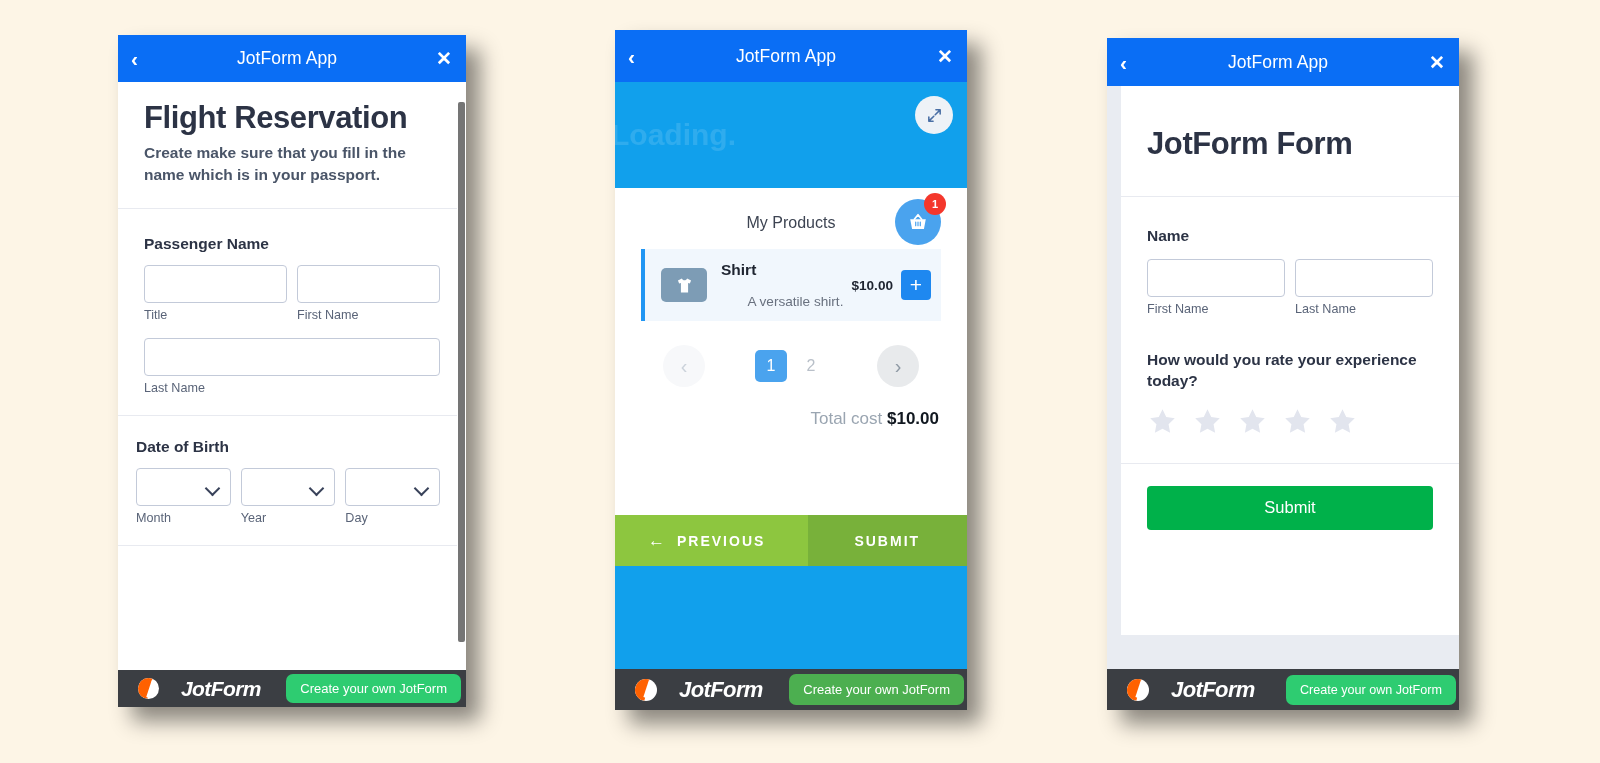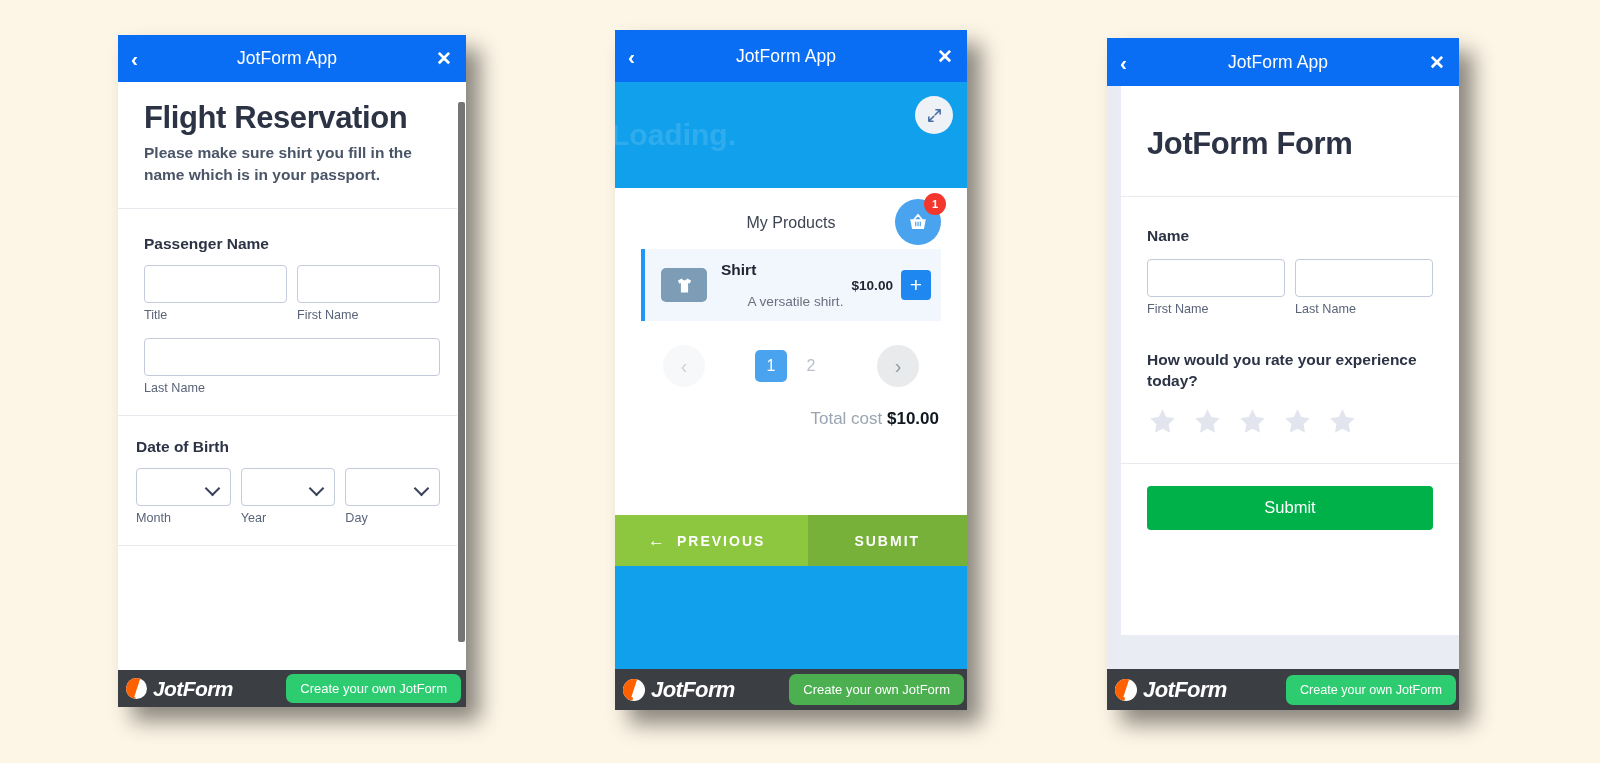--- a/index.html
+++ b/index.html
@@ -43,21 +43,21 @@
   .sel { border: 1px solid #c3cad9; border-radius: 4px; background: #fff;
          height: 38px; position: relative; }
   .sel::after { content: ""; position: absolute; right: 12px; top: 14px;
                 width: 9px; height: 9px; border-right: 2.4px solid #39425a;
                 border-bottom: 2.4px solid #39425a;
                 transform: rotate(45deg); }
 
   
   .jfbar { position: absolute; left: 0; bottom: 0; width: 100%;
            background: #3b3e43; display: flex; align-items: center; }
-  .jflogo { display: flex; align-items: center; padding-left: 8px; gap: 6px; }
+  .jflogo { display: flex; align-items: center; padding-left: 20px; gap: 22px; }
   .jfmark { border-radius: 50%; background: #fff; position: relative;
             overflow: hidden; flex: none; }
   .jfmark i { position: absolute; left: 0; top: 0; width: 55%; height: 100%;
               background: #ff6100; border-radius: 50% 0 0 50%;
               transform: rotate(14deg); transform-origin: 100% 50%; }
   .jfmark b { position: absolute; left: 50%; top: 8%; width: 14%; height: 84%;
               background: #fff; transform: rotate(18deg); }
   .jftext { color: #fff; font-weight: 700; font-style: italic;
             letter-spacing: -.6px; }
   .jfcta { color: #fff; border-radius: 7px; text-align: center;
@@ -122,21 +122,21 @@
 
     <div class="appbar" style="height:47px;">
       <span class="back">‹</span>
       <span class="title">JotForm App</span>
       <span class="close">✕</span>
     </div>
 
     <div class="card" style="height:625px; position:relative;">
       <div class="sec" style="padding-top:18px; padding-bottom:22px;">
         <h1 class="form-title">Flight Reservation</h1>
-        <p class="form-sub">Please make sure shirt you fill in the name which is in your passport.</p>
+        <p class="form-sub">Create make sure that you fill in the name which is in your passport.</p>
       </div>
       <div class="divider"></div>
 
       <div class="sec" style="padding-top:26px; padding-bottom:20px;">
         <div class="qlabel">Passenger Name</div>
         <div class="row" style="margin-top:12px;">
           <div style="width:158px;">
             <input class="ti" value="" style="">
             <div class="sublabel">Title</div>
           </div>

